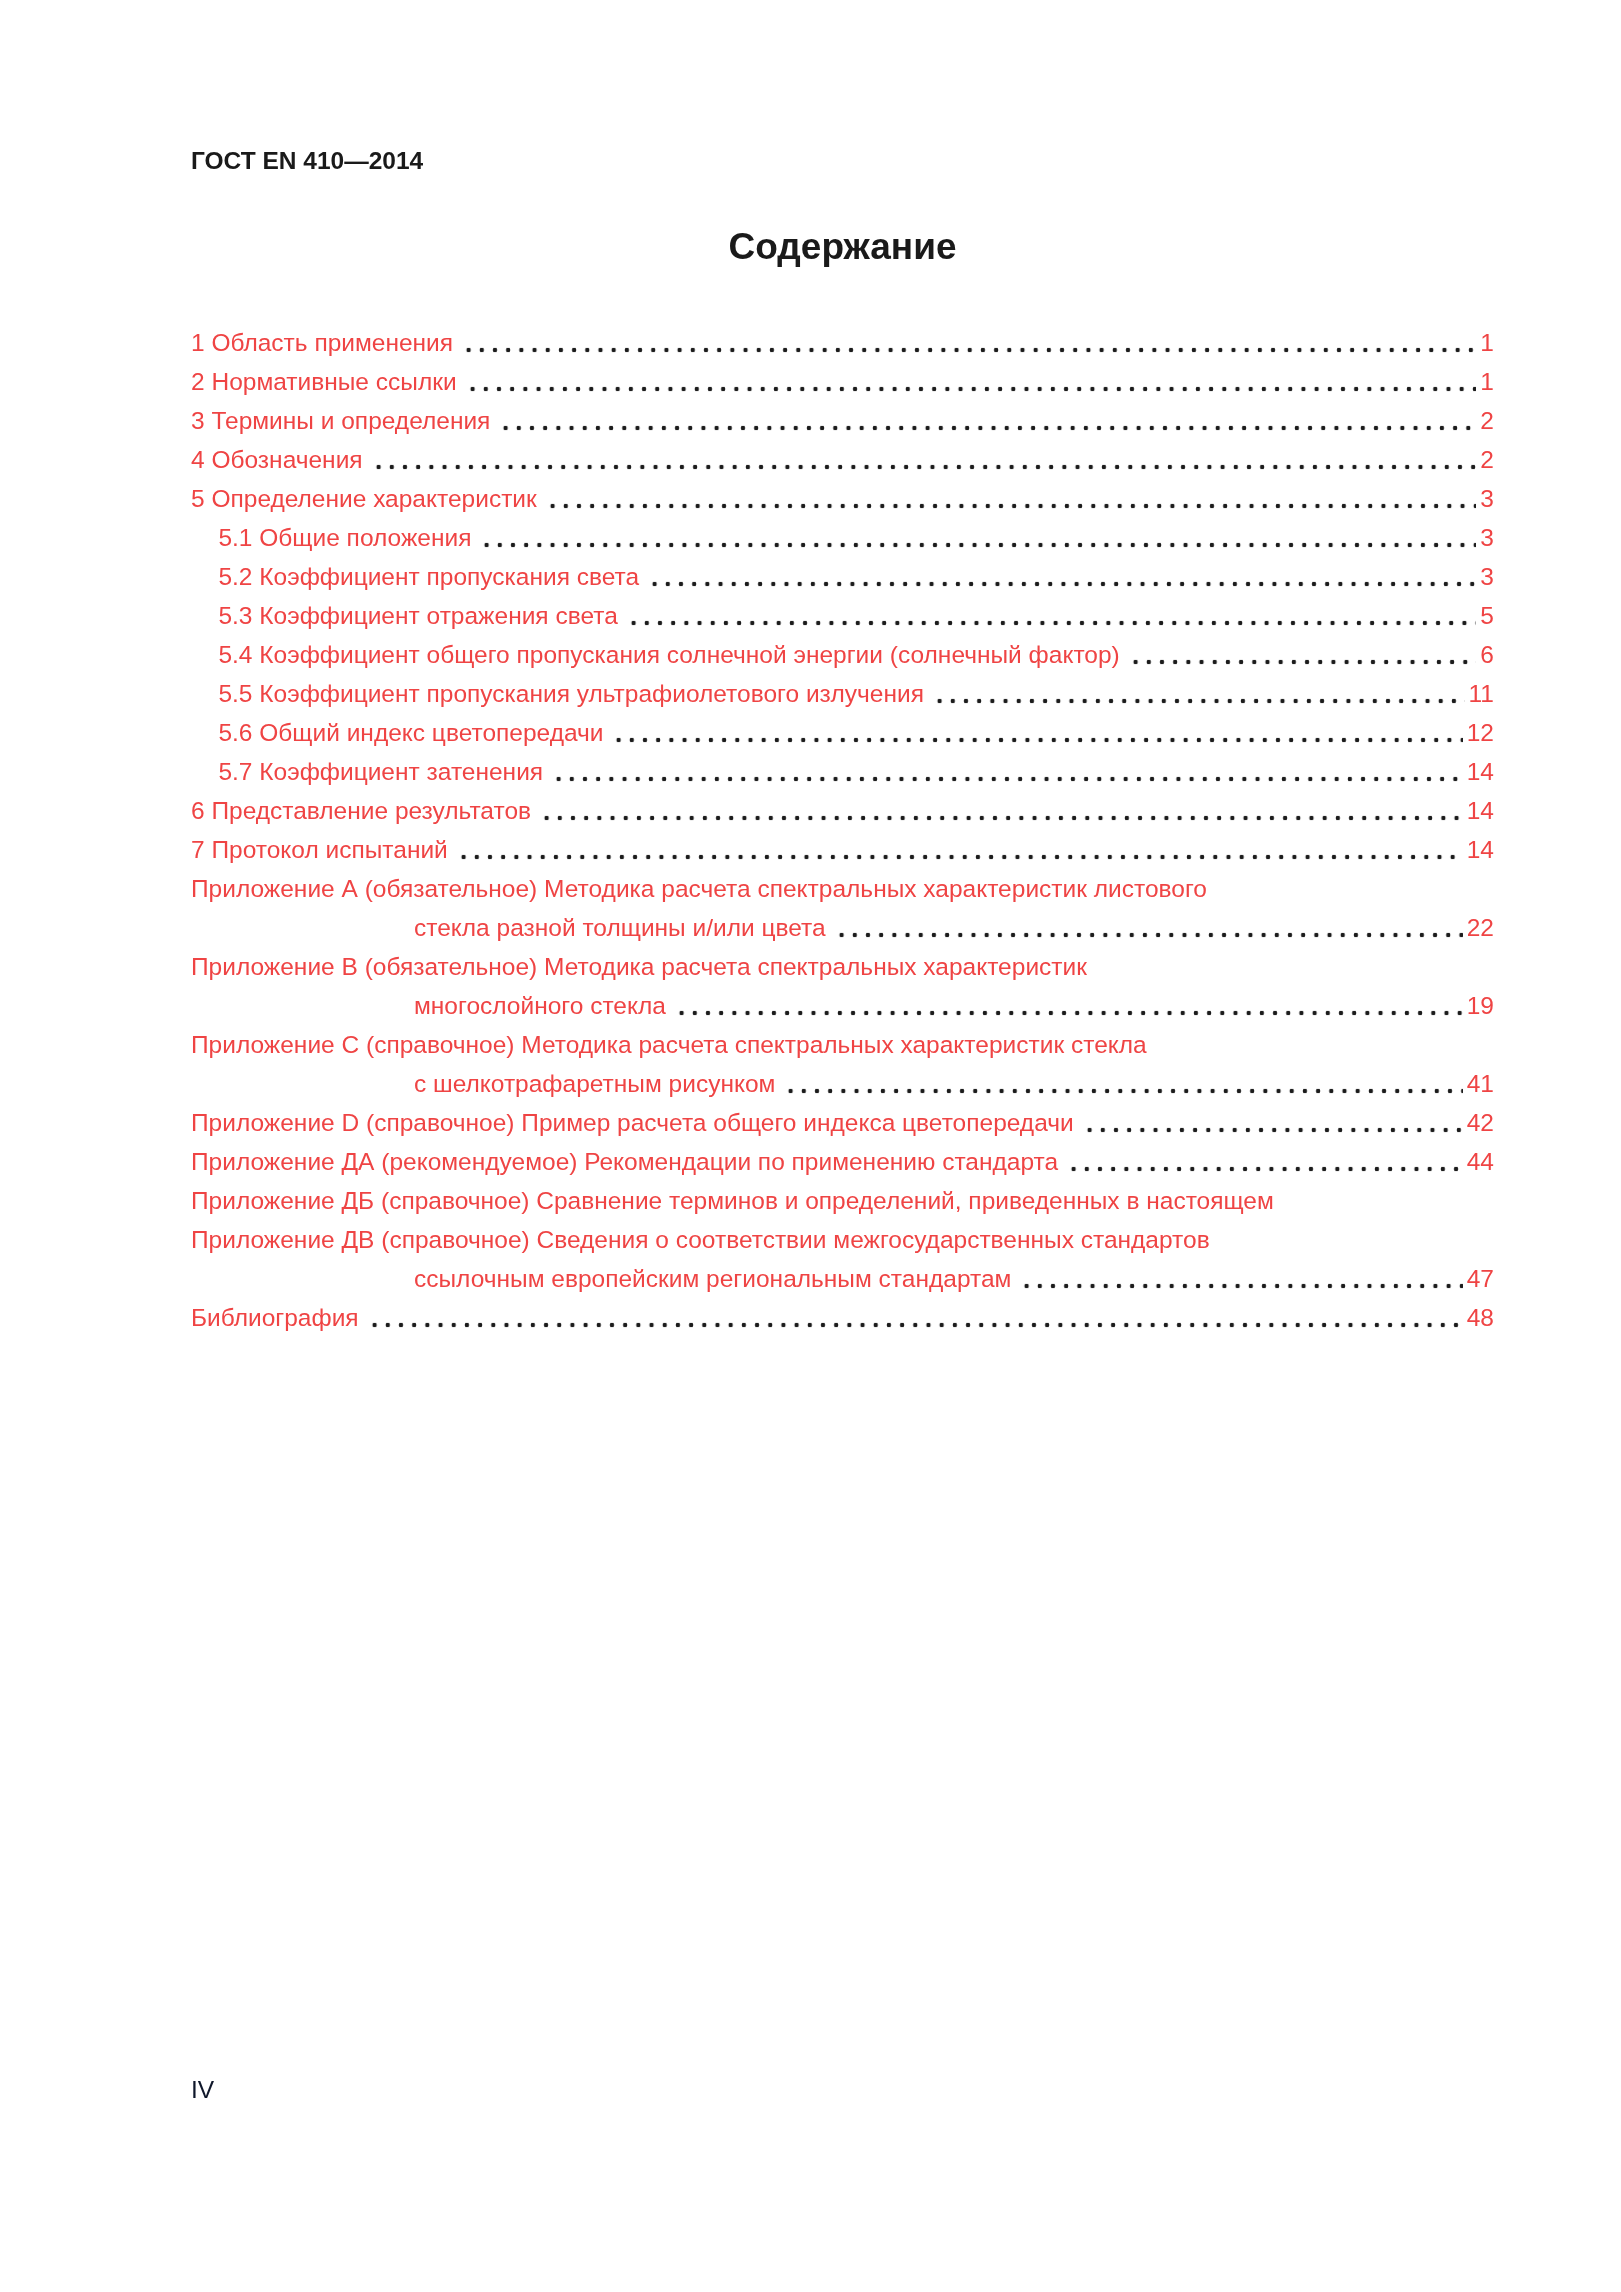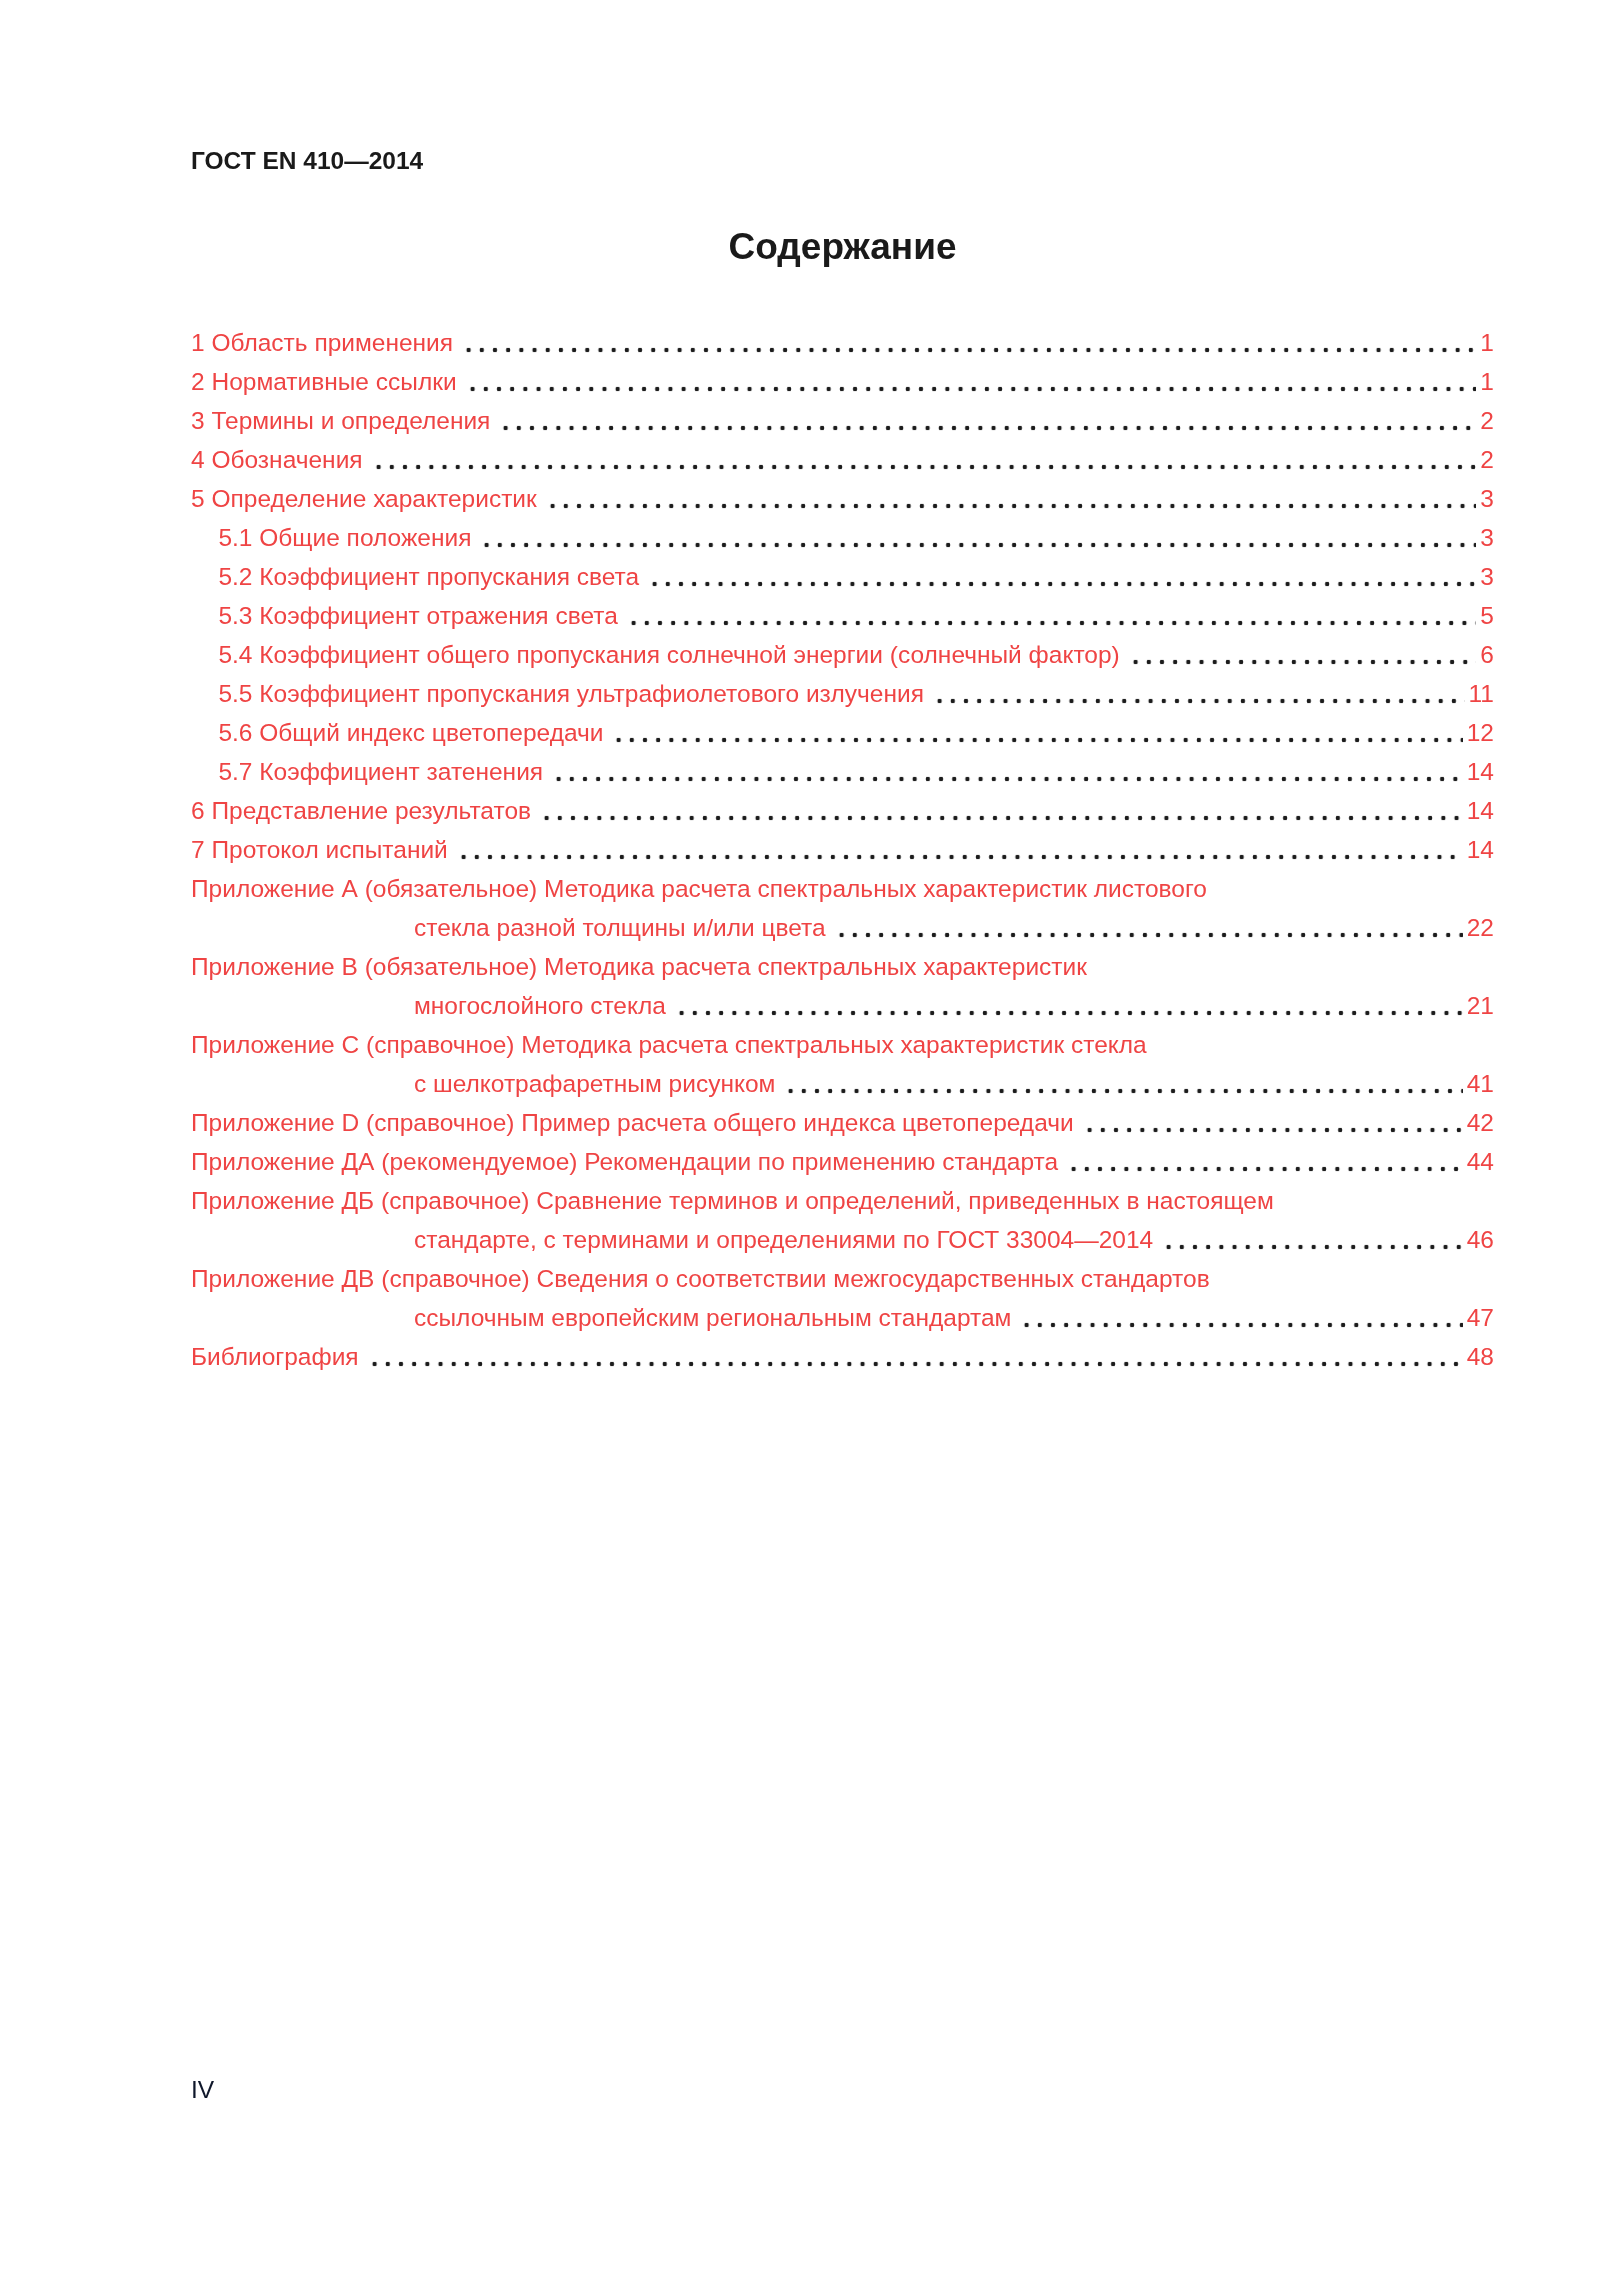--- a/index.html
+++ b/index.html
@@ -189,21 +189,21 @@
             <span class="pagenum">22</span>
           </div>
         </div>
         <div class="toc-entry">
           <div class="toc-line">
             <span class="toc-text">Приложение В (обязательное) Методика расчета спектральных характеристик</span>
           </div>
           <div class="toc-line cont">
             <span class="toc-text">многослойного стекла</span>
             <span class="leader"></span>
-            <span class="pagenum">21</span>
+            <span class="pagenum">19</span>
           </div>
         </div>
         <div class="toc-entry">
           <div class="toc-line">
             <span class="toc-text">Приложение С (справочное) Методика расчета спектральных характеристик стекла</span>
           </div>
           <div class="toc-line cont">
             <span class="toc-text">с шелкотрафаретным рисунком</span>
             <span class="leader"></span>
             <span class="pagenum">41</span>
@@ -219,25 +219,20 @@
         <div class="toc-entry">
           <div class="toc-line">
             <span class="toc-text">Приложение ДА (рекомендуемое) Рекомендации по применению стандарта</span>
             <span class="leader"></span>
             <span class="pagenum">44</span>
           </div>
         </div>
         <div class="toc-entry">
           <div class="toc-line">
             <span class="toc-text">Приложение ДБ (справочное) Сравнение терминов и определений, приведенных в настоящем</span>
-          </div>
-          <div class="toc-line cont">
-            <span class="toc-text">стандарте, с терминами и определениями по ГОСТ 33004—2014</span>
-            <span class="leader"></span>
-            <span class="pagenum">46</span>
           </div>
         </div>
         <div class="toc-entry">
           <div class="toc-line">
             <span class="toc-text">Приложение ДВ (справочное) Сведения о соответствии межгосударственных стандартов</span>
           </div>
           <div class="toc-line cont">
             <span class="toc-text">ссылочным европейским региональным стандартам</span>
             <span class="leader"></span>
             <span class="pagenum">47</span>

